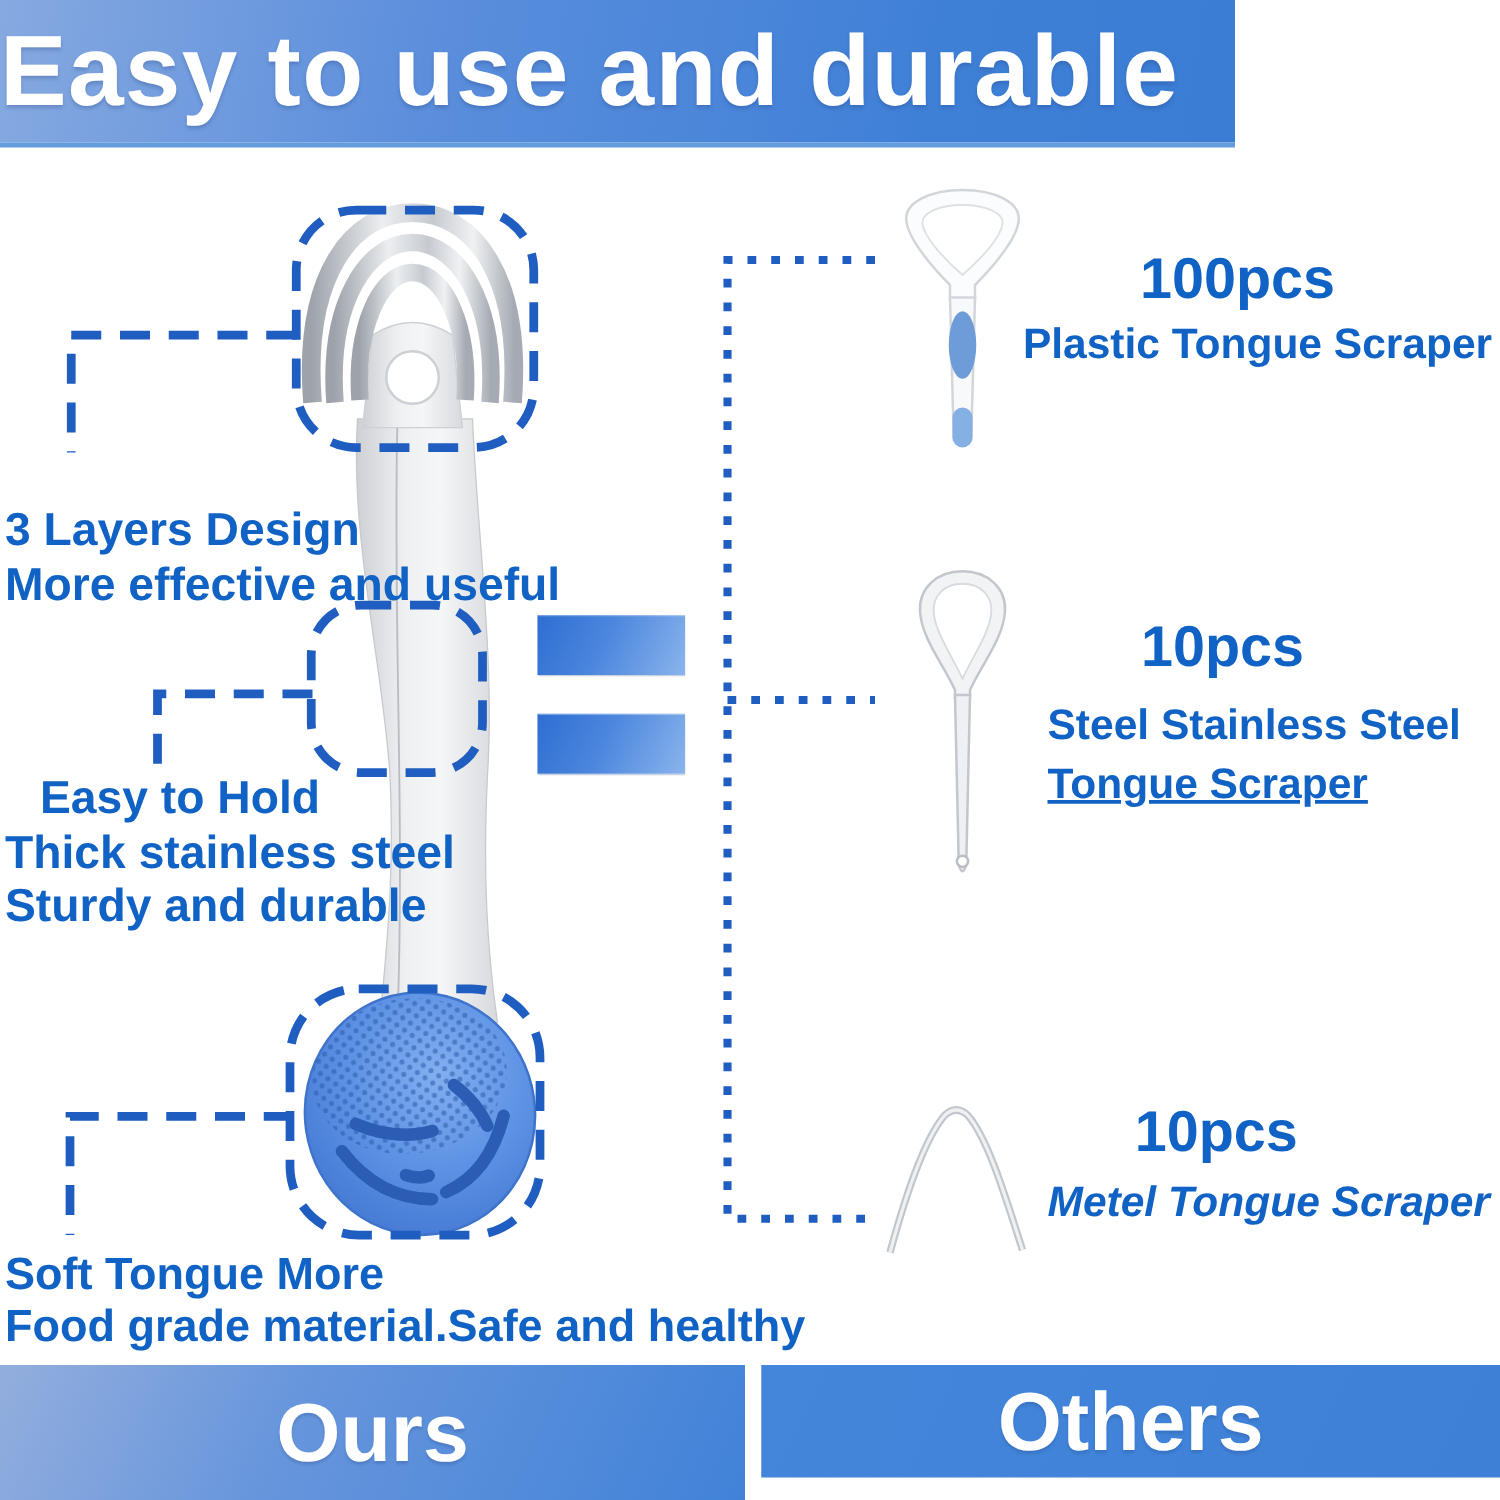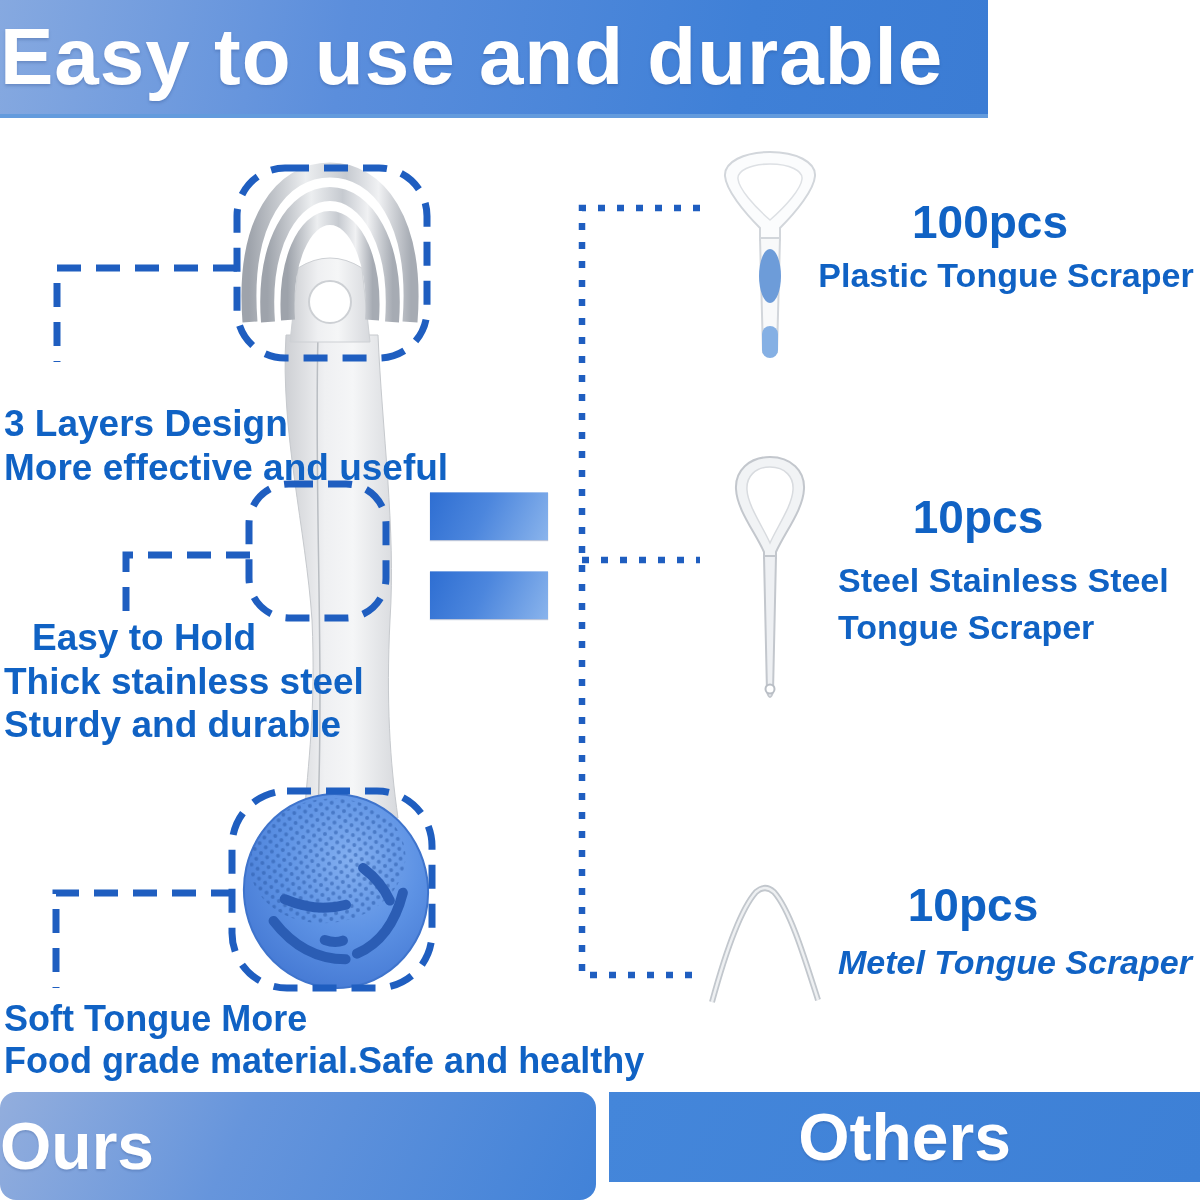--- a/index.html
+++ b/index.html
@@ -16,21 +16,21 @@
   }
   .top-banner-title{
     color:#ffffff;font-size:80px;font-weight:700;letter-spacing:1px;
     text-shadow:0 2px 3px rgba(30,60,120,.25);white-space:nowrap;
   }
 
   
   .footer-left{
     left:0;top:1092px;width:596px;height:108px;
     background:linear-gradient(115deg,#93aedd 0%,#6695dc 40%,#4182d8 100%);
-    display:flex;align-items:center;border-radius:16px;
+    display:flex;align-items:center;justify-content:center;
   }
   .footer-right{
     left:609px;top:1092px;width:591px;height:90px;
     background:linear-gradient(115deg,#4486da 0%,#3d80d6 100%);
     display:flex;align-items:center;justify-content:center;
   }
   .footer-label{color:#ffffff;font-size:66px;font-weight:700;white-space:nowrap;
     text-shadow:0 2px 2px rgba(30,60,120,.2);}
 
   
@@ -164,21 +164,21 @@
   <div class="abs blue-text callout-3">
     <div>Soft Tongue More</div>
     <div>Food grade material.Safe and healthy</div>
   </div>
 
   <div class="abs blue-text qty-label" style="left:990px;top:185px;margin-top:10px;">100pcs</div>
   <div class="abs blue-text name-label center-x" style="left:1006px;top:255px;">Plastic Tongue Scraper</div>
 
   <div class="abs blue-text qty-label" style="left:978px;top:490px;">10pcs</div>
   <div class="abs blue-text name-label" style="left:838px;top:560px;">Steel Stainless Steel</div>
-  <div class="abs blue-text name-label" style="left:838px;top:607px;">Tongue Scraper</div>
+  <div class="abs blue-text name-label" style="left:838px;top:607px;text-decoration:underline;">Tongue Scraper</div>
 
   <div class="abs blue-text qty-label" style="left:973px;top:878px;">10pcs</div>
   <div class="abs blue-text name-label" style="left:838px;top:942px;font-style:italic;">Metel Tongue Scraper</div>
 
   <div class="abs footer-left">
     <span class="footer-label">Ours</span>
   </div>
   <div class="abs footer-right">
     <span class="footer-label">Others</span>
   </div>

